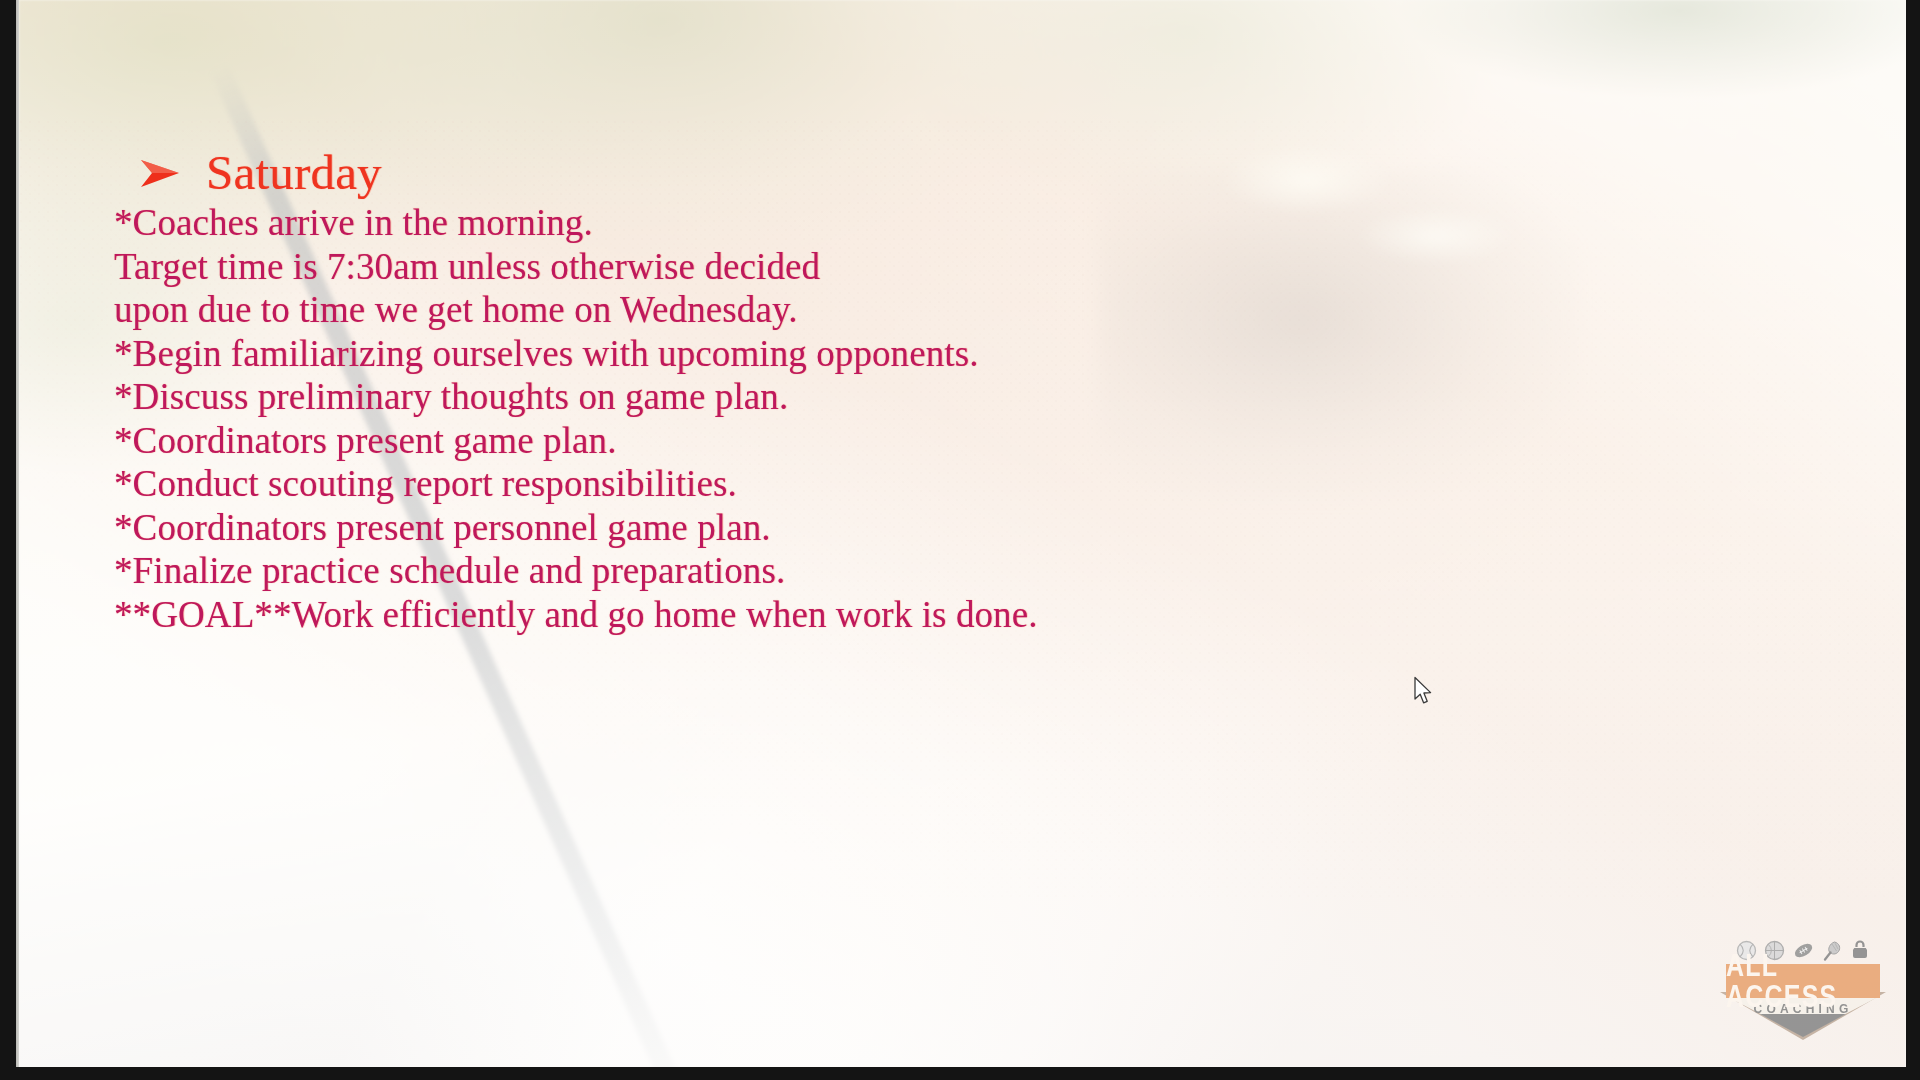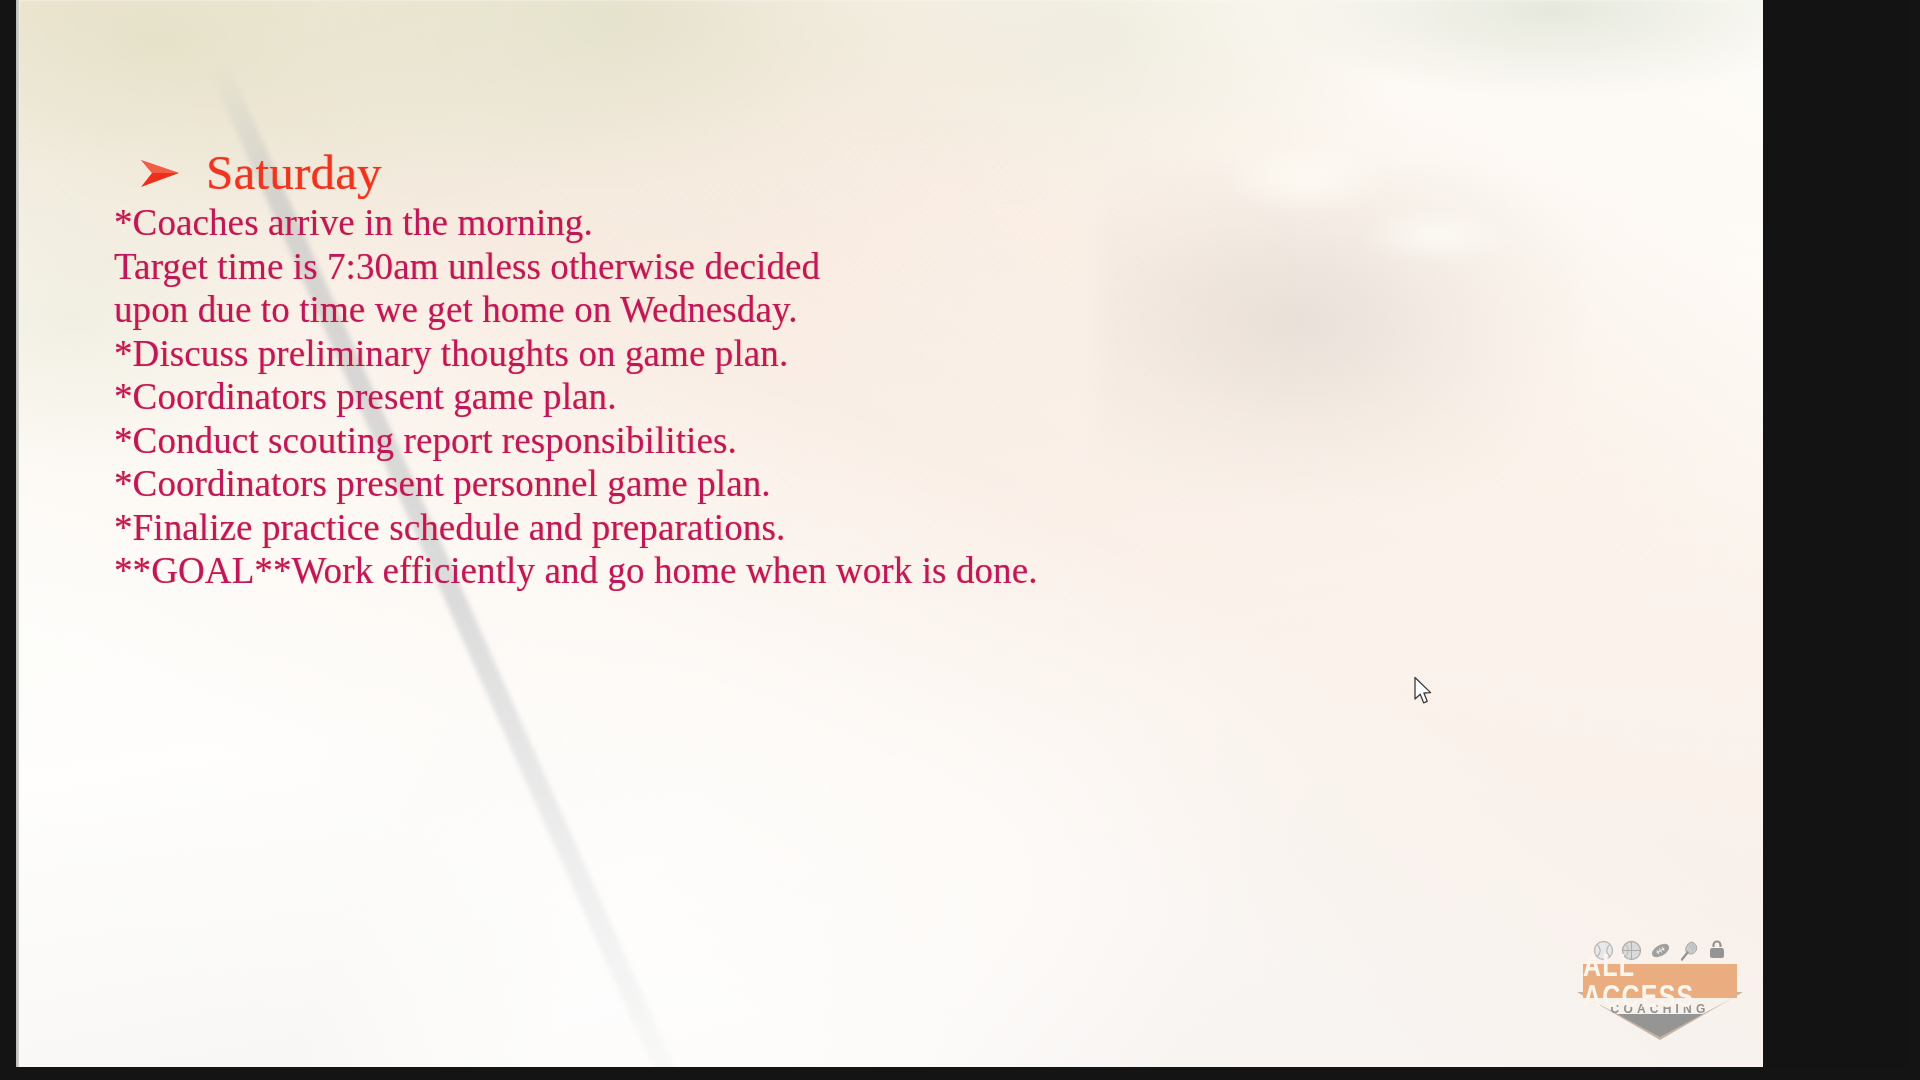--- a/index.html
+++ b/index.html
@@ -26,21 +26,21 @@
   
   #inner-rule-left {
     position:absolute; left:16px; top:0; width:3px; height:1067px;
     background:linear-gradient(to right,#b9b9b4,#d6d6d2);
     z-index:39;
   }
 
   
   #slide-canvas {
     position:absolute;
-    left:19px; top:0; width:1744px; height:1067px;
+    left:19px; top:0; width:1887px; height:1067px;
     overflow:hidden;
     background:#f2f1e6;
   }
 
   
   #photo-backdrop {
     position:absolute; inset:0;
     background:
       
       radial-gradient(ellipse 620px 330px at 8% 4%,   rgba(176,190,120,.50) 0%, rgba(198,208,160,.22) 55%, rgba(255,255,255,0) 80%),
@@ -210,20 +210,21 @@
         <svg id="heading-bullet-icon" viewBox="0 0 44 34">
           <path d="M3 4 L41 17 L3 31 L14 17 Z" fill="#ee2f1b"></path>
           <path d="M3 4 L41 17 L14 17 Z" fill="#f6836e" opacity=".55"></path>
         </svg>
         <div id="heading-text">Saturday</div>
       </div>
 
       <div class="slide-line">*Coaches arrive in the morning.</div>
       <div class="slide-line">Target time is 7:30am unless otherwise decided</div>
       <div class="slide-line">upon due to time we get home on Wednesday.</div>
+      <div class="slide-line">*Begin familiarizing ourselves with upcoming opponents.</div>
       <div class="slide-line">*Discuss preliminary thoughts on game plan.</div>
       <div class="slide-line">*Coordinators present game plan.</div>
       <div class="slide-line">*Conduct scouting report responsibilities.</div>
       <div class="slide-line">*Coordinators present personnel game plan.</div>
       <div class="slide-line">*Finalize practice schedule and preparations.</div>
       <div class="slide-line">**GOAL**Work efficiently and go home when work is done.</div>
     </div>
 
     <div id="watermark-logo">
 

